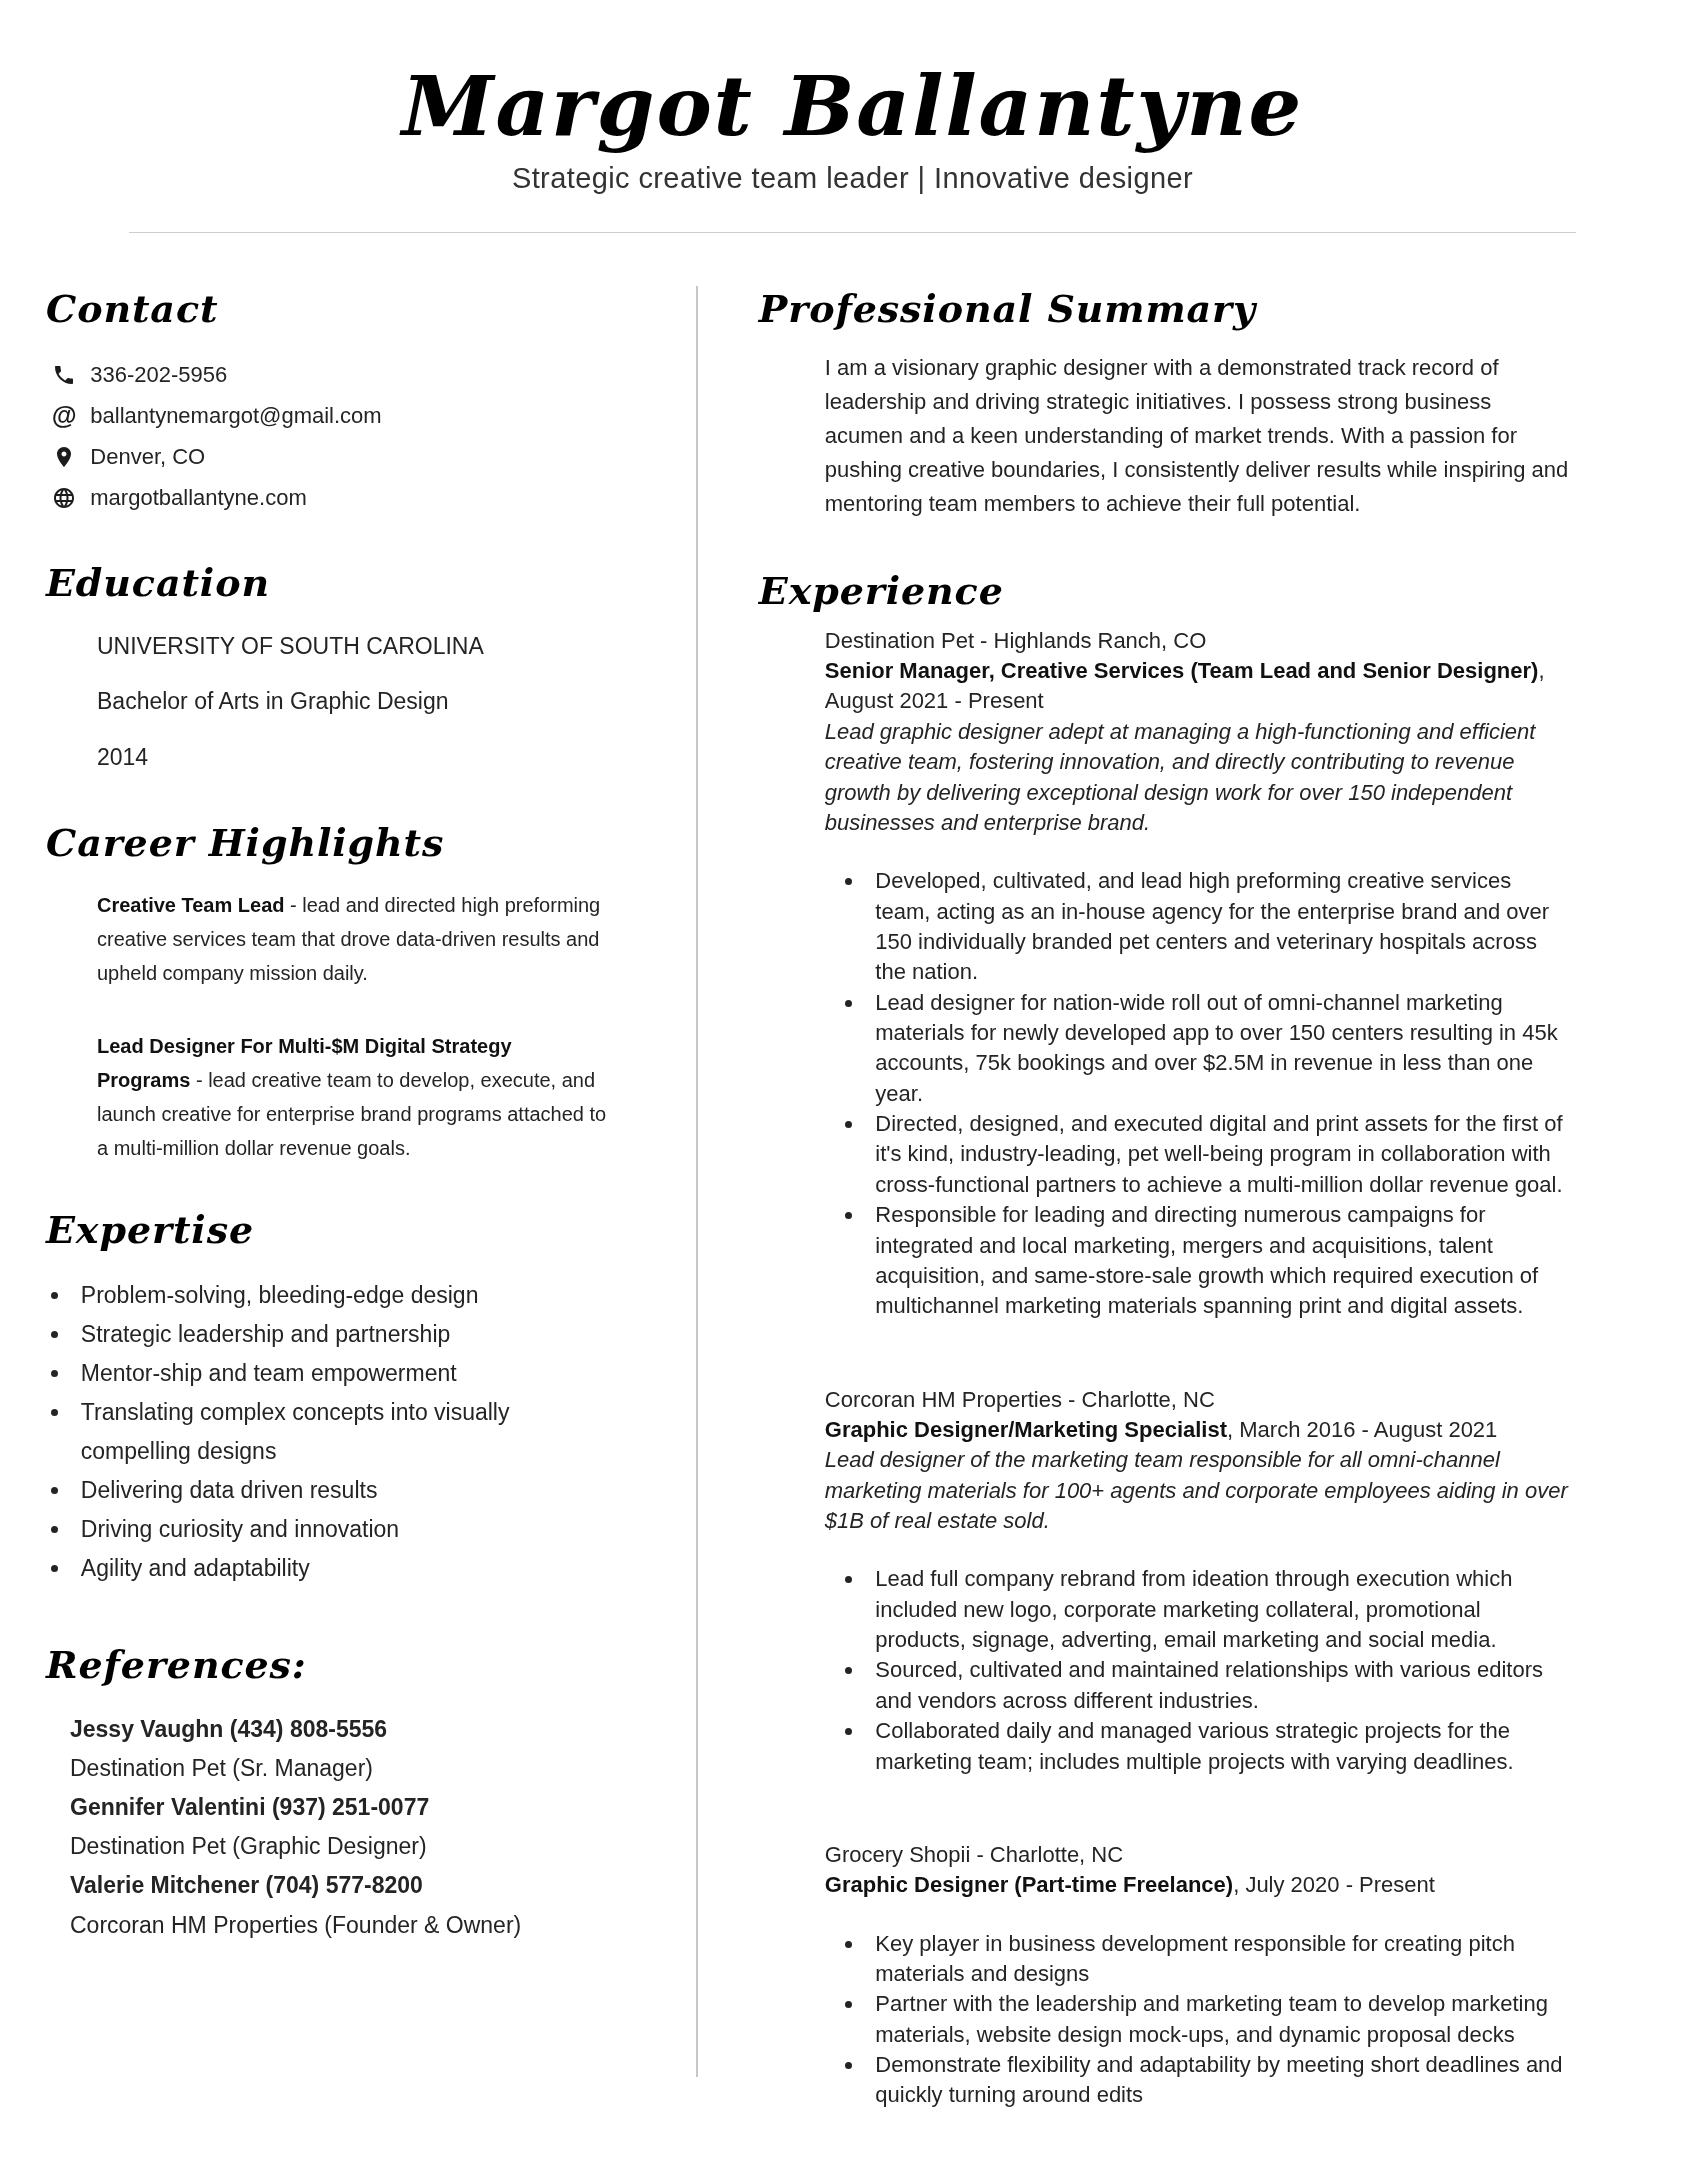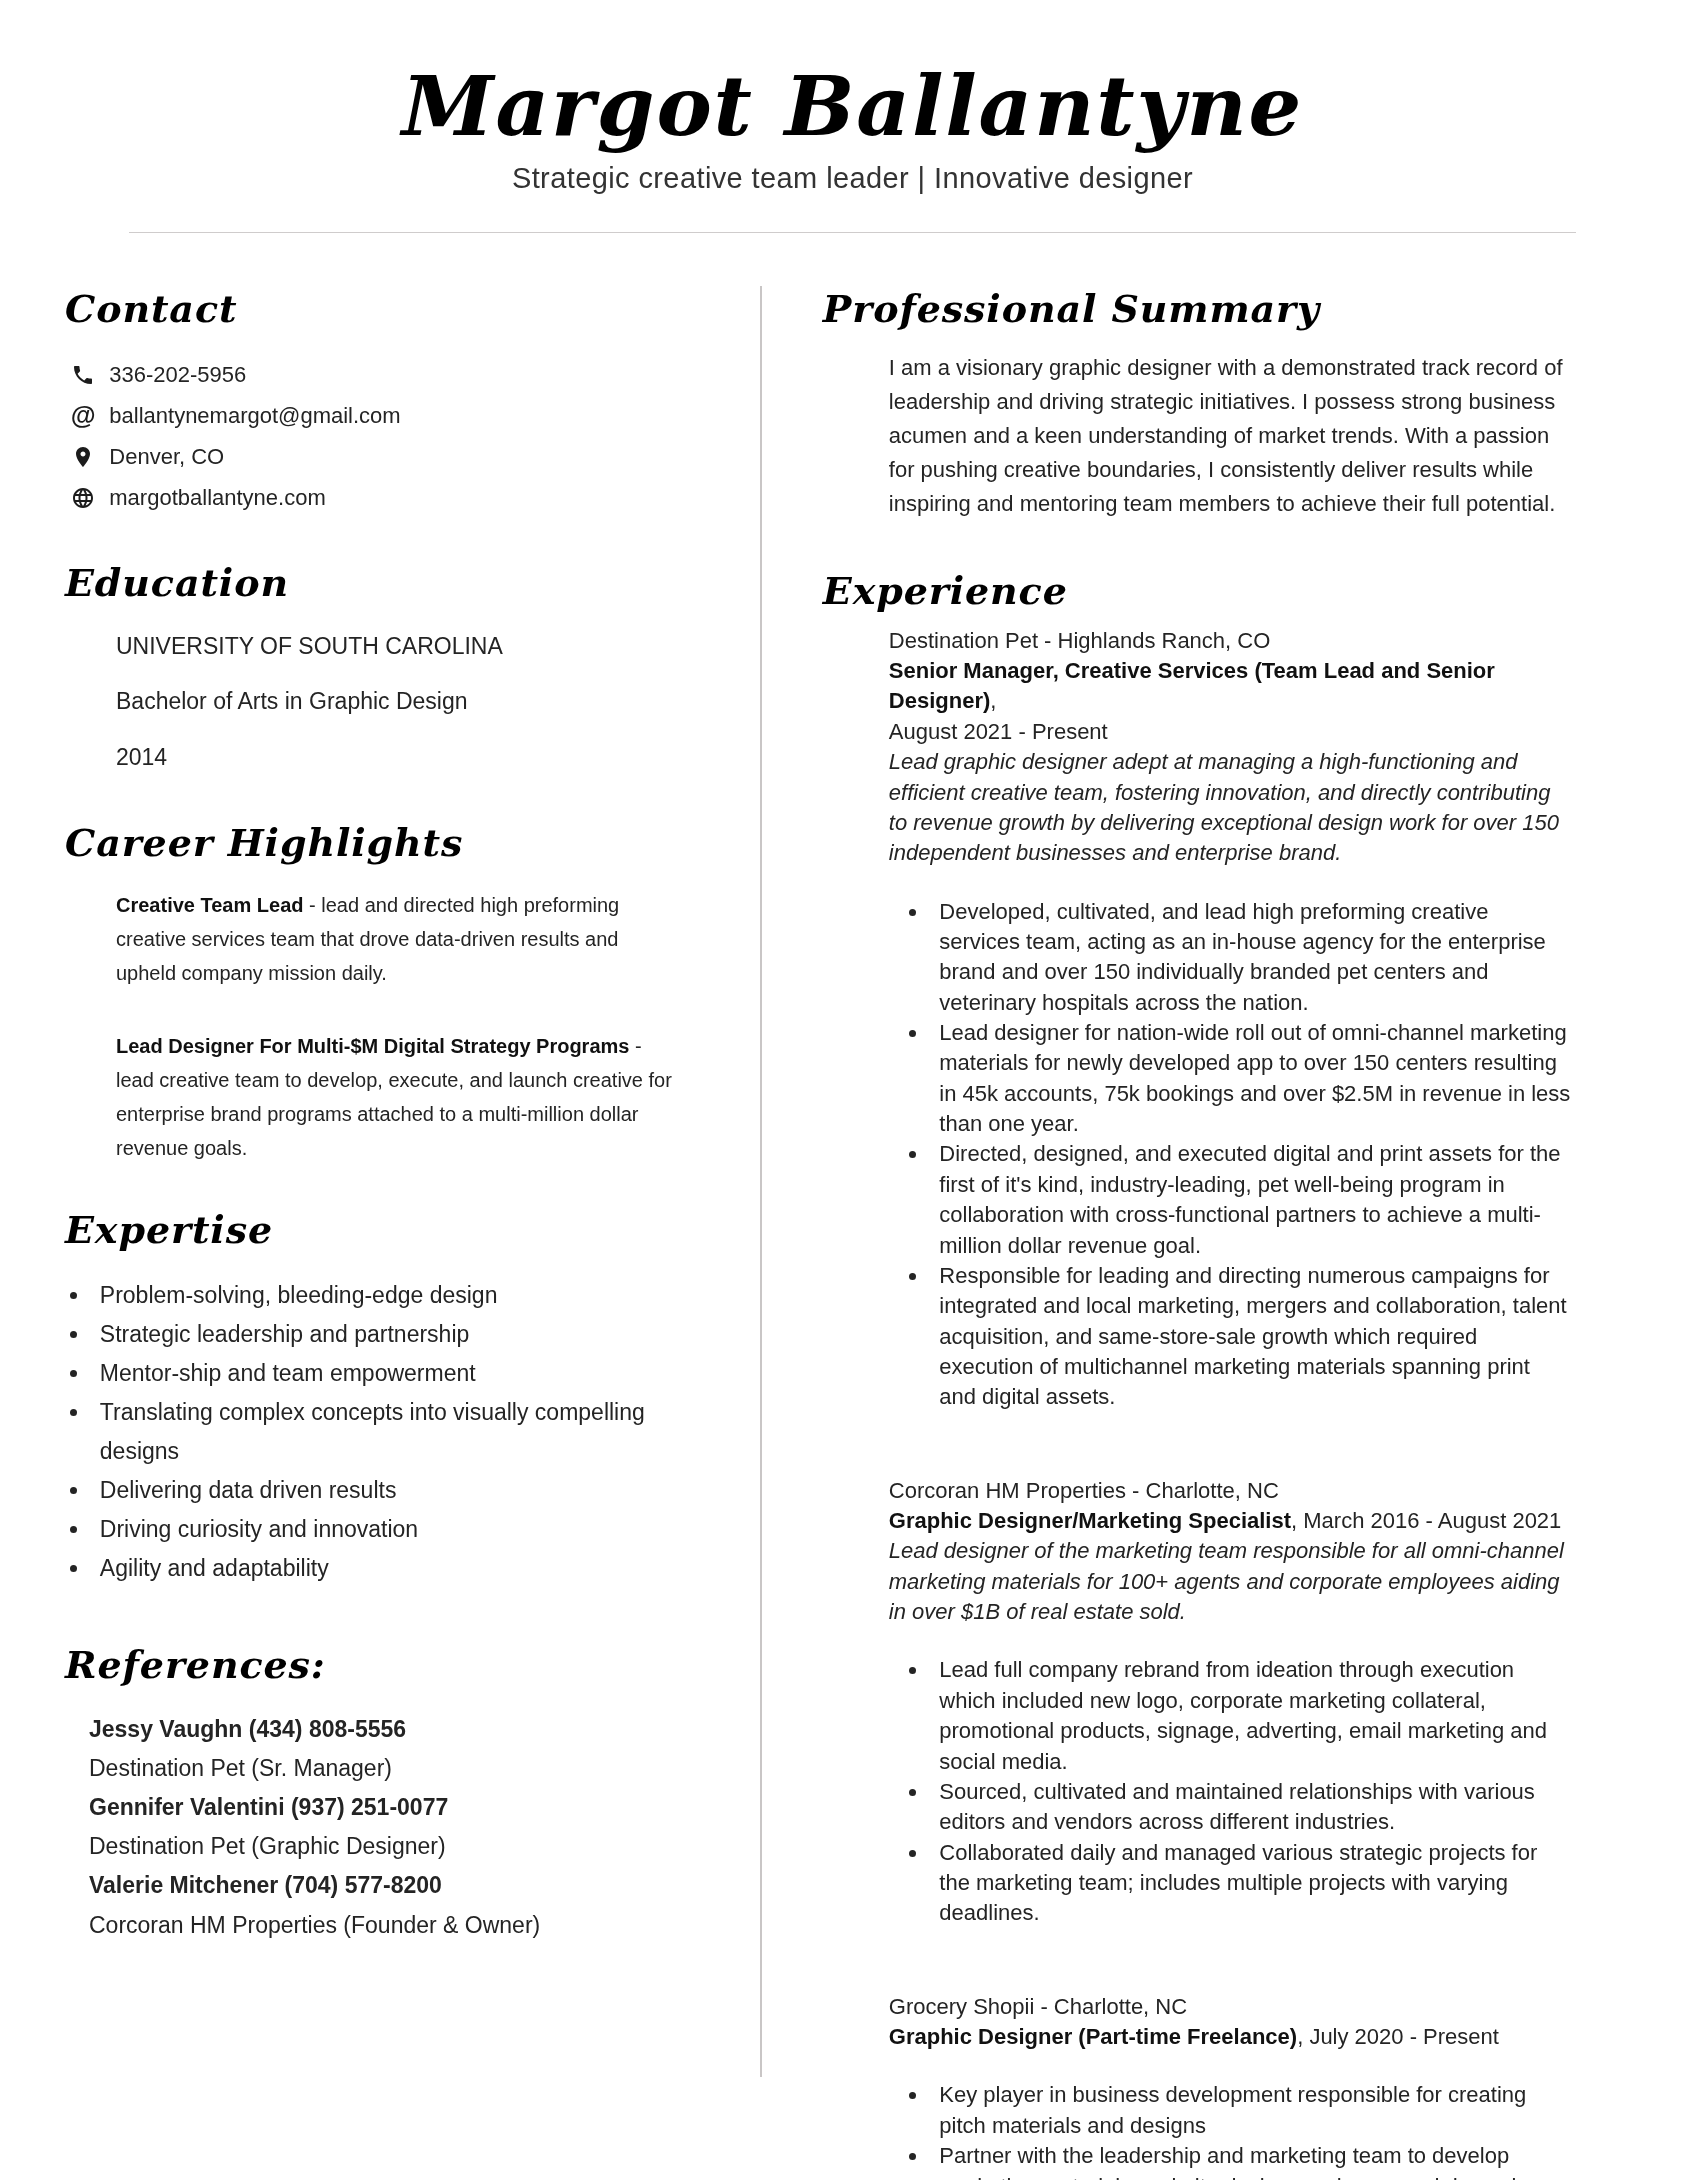--- a/index.html
+++ b/index.html
@@ -34,21 +34,21 @@
     letter-spacing: 0.4px;
   }
   .header-rule {
     border: 0;
     border-top: 1.8px solid #cfcccc;
     width: 1447px;
     margin: 37px auto 0 auto;
   }
   
   .columns { display: flex; margin-top: 53px; align-items: flex-start; }
-  .col-left { width: 760px; flex: none; padding: 0 88px 0 65px; box-sizing: border-box; }
+  .col-left { width: 696px; flex: none; padding: 0 88px 0 46px; box-sizing: border-box; }
   .col-divider { width: 1.8px; flex: none; background: #c9c6c6; height: 1791px; }
   .col-right { flex: 1; padding: 0 114px 0 61px; box-sizing: border-box; }
 
   .script-heading {
     font-family: "DejaVu Serif", serif;
     font-style: italic;
     font-weight: 700;
     font-size: 38px;
     line-height: 1.2;
     color: #000000;
@@ -196,21 +196,21 @@
 
       <article class="job">
         <p class="job-company">Destination Pet - Highlands Ranch, CO</p>
         <p class="job-title-line"><strong>Senior Manager, Creative Services (Team Lead and Senior Designer)</strong><span>,</span></p>
         <p class="job-dates">August 2021 - Present</p>
         <p class="job-summary">Lead graphic designer adept at managing a high-functioning and efficient creative team, fostering innovation, and directly contributing to revenue growth by delivering exceptional design work for over 150 independent businesses and enterprise brand.</p>
         <ul class="bullets job-bullets">
           <li>Developed, cultivated, and lead high preforming creative services team, acting as an in-house agency for the enterprise brand and over 150 individually branded pet centers and veterinary hospitals across the nation.</li>
           <li>Lead designer for nation-wide roll out of omni-channel marketing materials for newly developed app to over 150 centers resulting in 45k accounts, 75k bookings and over $2.5M in revenue in less than one year.</li>
           <li>Directed, designed, and executed digital and print assets for the first of it's kind, industry-leading, pet well-being program in collaboration with cross-functional partners to achieve a multi-million dollar revenue goal.</li>
-          <li>Responsible for leading and directing numerous campaigns for integrated and local marketing, mergers and collaboration, talent acquisition, and same-store-sale growth which required execution of multichannel marketing materials spanning print and digital assets.</li>
+          <li>Responsible for leading and directing numerous campaigns for integrated and local marketing, mergers and acquisitions, talent acquisition, and same-store-sale growth which required execution of multichannel marketing materials spanning print and digital assets.</li>
         </ul>
       </article>
 
       <article class="job job-gap">
         <p class="job-company">Corcoran HM Properties - Charlotte, NC</p>
         <p class="job-title-line"><strong>Graphic Designer/Marketing Specialist</strong><span>, March 2016 - August 2021</span></p>
         <p class="job-summary">Lead designer of the marketing team responsible for all omni-channel marketing materials for 100+ agents and corporate employees aiding in over $1B of real estate sold.</p>
         <ul class="bullets job-bullets">
           <li>Lead full company rebrand from ideation through execution which included new logo, corporate marketing collateral, promotional products, signage, adverting, email marketing and social media.</li>
           <li>Sourced, cultivated and maintained relationships with various editors and vendors across different industries.</li>

